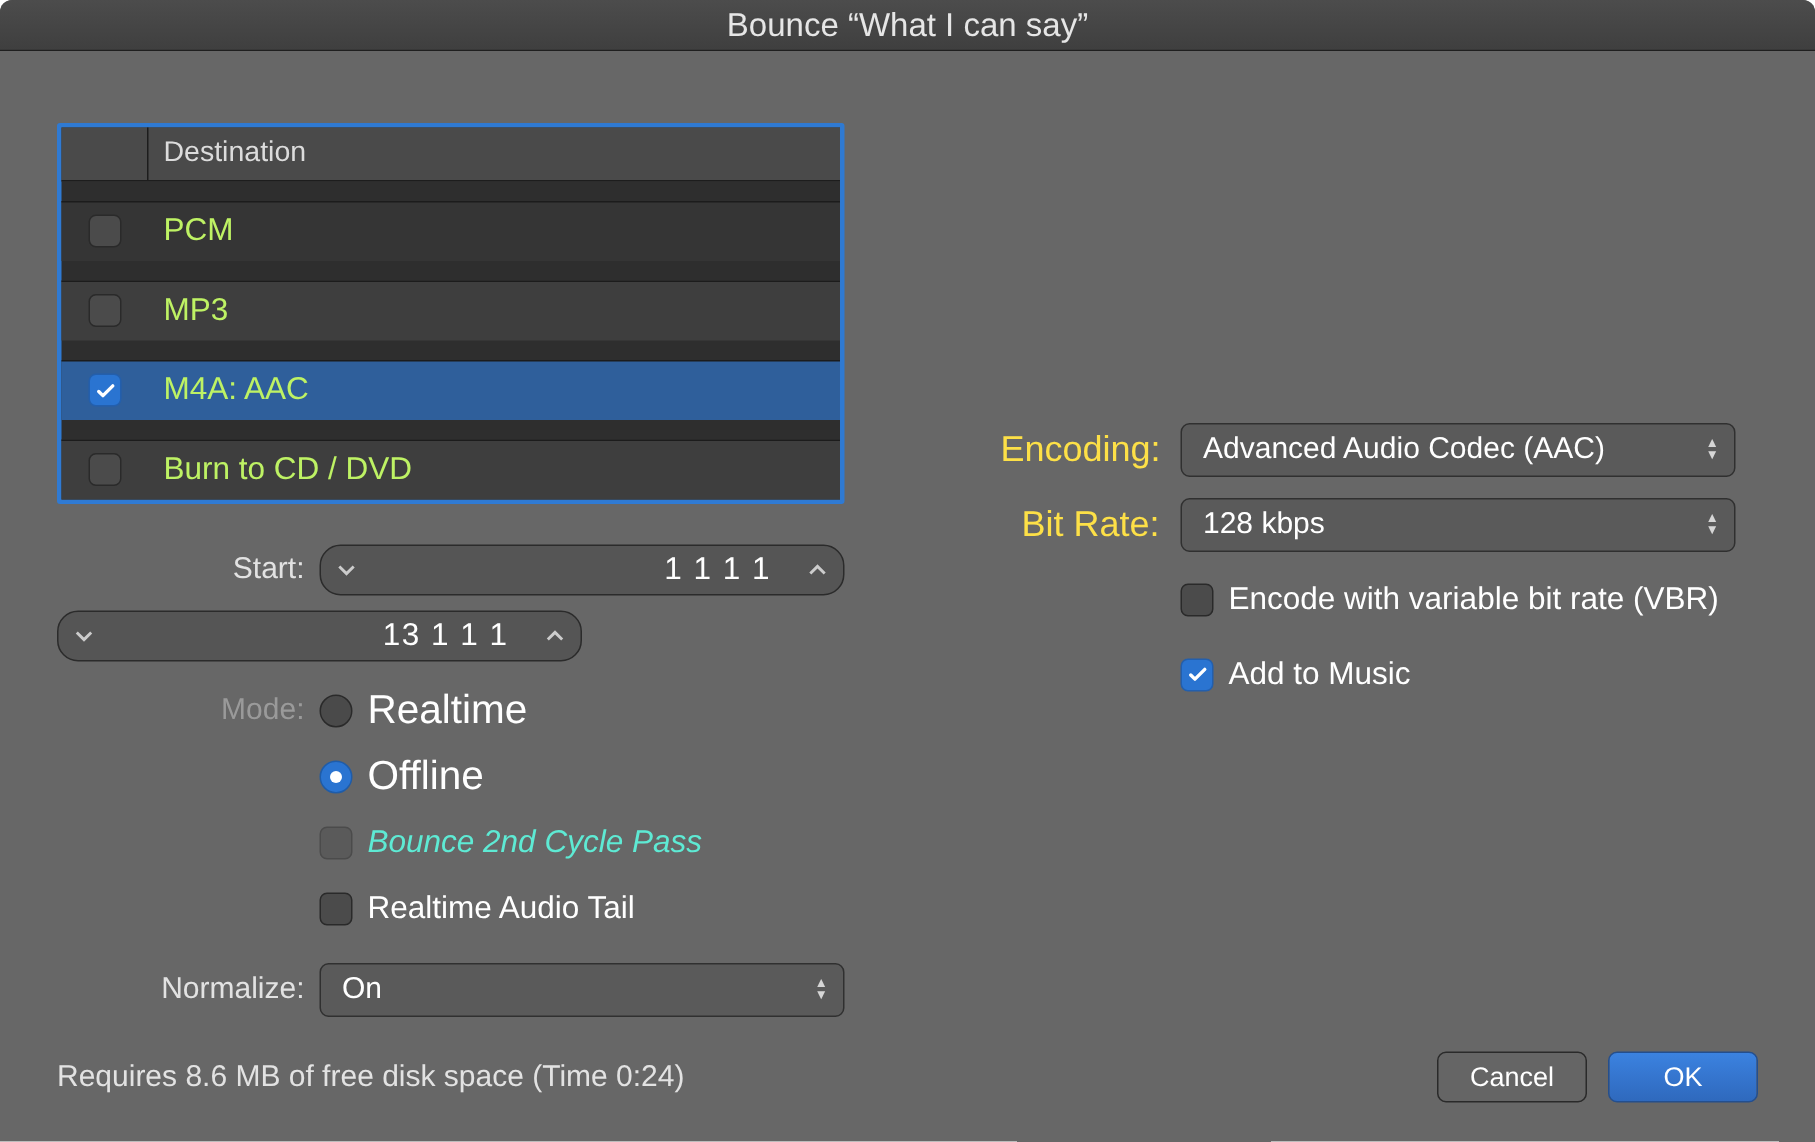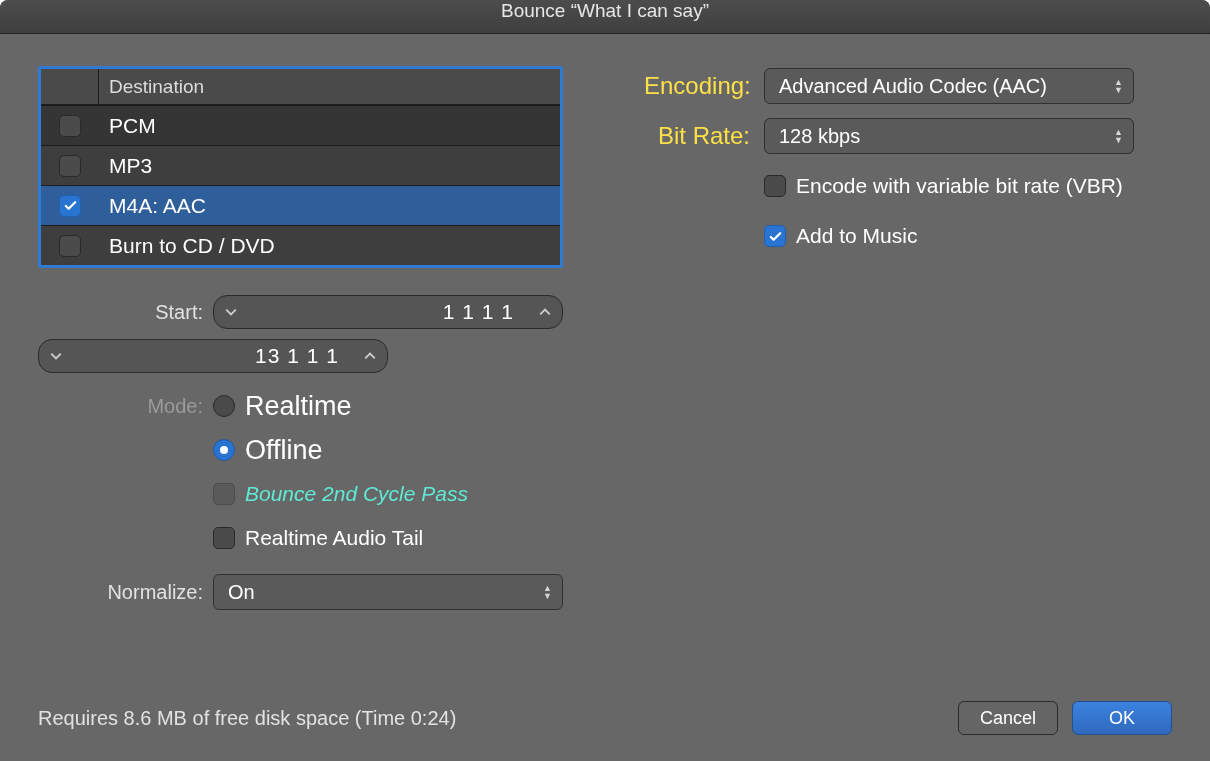--- a/index.html
+++ b/index.html
@@ -10,36 +10,37 @@
     background: #676767;
     display: flex; flex-direction: column;
     position: relative;
     border-top-left-radius: 8px; border-top-right-radius: 8px;
     overflow: hidden;
   }
   .titlebar {
     height: 34px;
     background: linear-gradient(#4c4c4c, #3f3f3f);
     border-bottom: 1px solid #1f1f1f;
-    display: flex; justify-content: center;
+    display: flex; align-items: center; justify-content: center;
     color: #e6e6e6;
-    font-size: 19px;
+    font-size: 22px;
     font-weight: 500;
   }
   .content {
     flex: 1;
     position: relative;
     padding: 32px 38px 26px 38px;
     display: flex;
     flex-direction: column;
   }
   .cols {
     display: flex;
     flex: 1;
-    gap: 81px;
+    gap: 104px;
+    align-items: center;
   }
   .left-col { flex: 0 0 500px; display: flex; flex-direction: column; }
   .right-col { flex: 1; display: flex; flex-direction: column; }
 
   
   .dest-table {
     border: 3px solid #2f7ad3;
     background: #2e2e2e;
     border-radius: 2px;
   }
@@ -49,24 +50,25 @@
     display: flex; align-items: center;
     color: #dcdcdc;
     font-size: 19px;
     border-bottom: 1px solid #1d1d1d;
   }
   .dest-header .chkcol { width: 58px; border-right: 1px solid #1d1d1d; height:100%; }
   .dest-header .labcol { padding-left: 10px; }
   .dest-row {
     height: 40px;
     display: flex; align-items: center;
-    color: #ffffff;
+    color: #bef264;
     font-size: 21px;
     background: #3e3e3e;
     border-top: 1px solid #1c1c1c;
+    margin-top: 13px;
   }
   .dest-row:nth-child(odd) { background: #3e3e3e; }
   .dest-row:nth-child(even) { background: #353535; }
   .dest-row.selected { background: #2f5f9b; }
   .dest-row .chkcol { width: 58px; display:flex; justify-content:center; align-items:center; }
   .dest-row .labcol { padding-left: 10px; }
 
   
   .chk {
     width: 22px; height: 22px;

